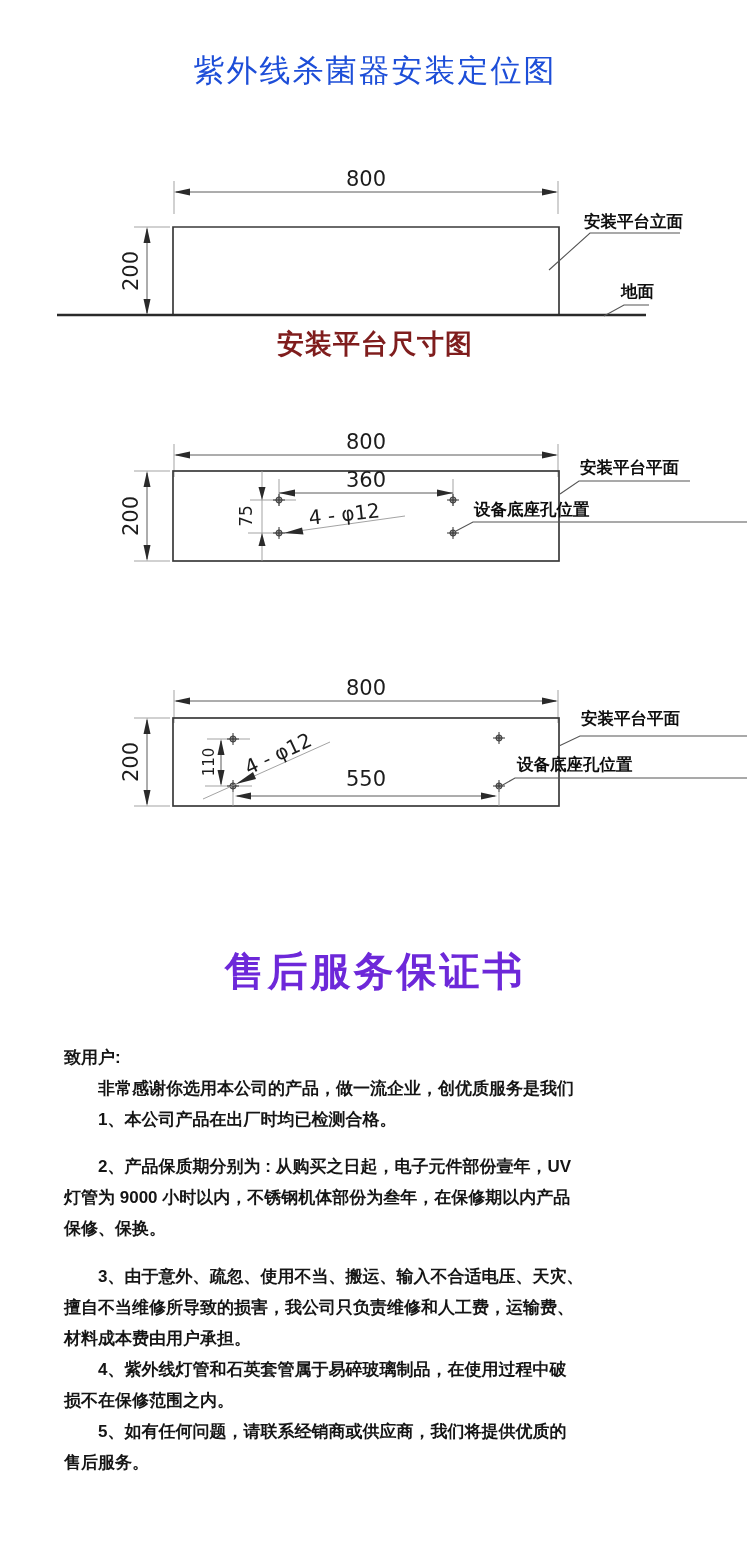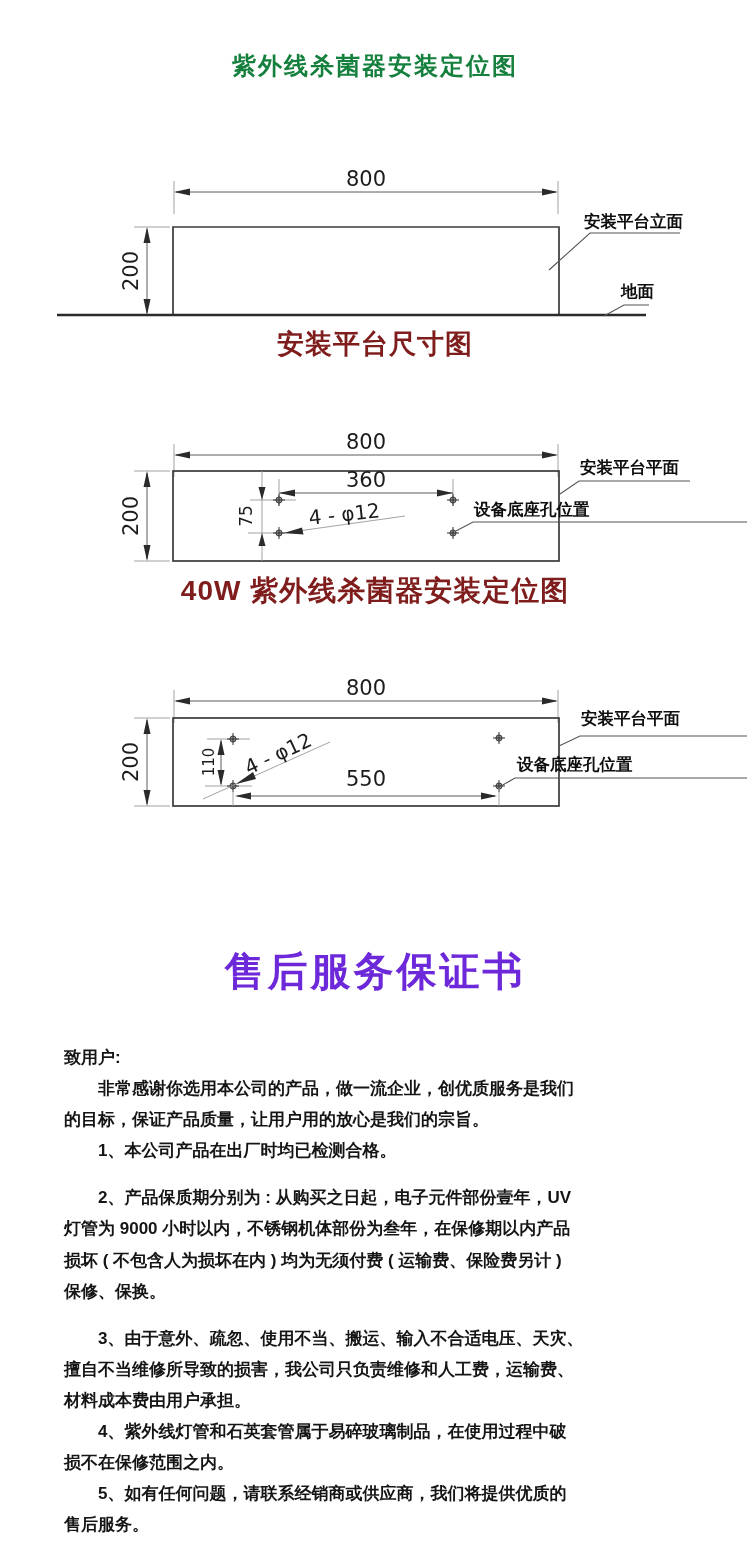--- a/index.html
+++ b/index.html
@@ -4,21 +4,21 @@
 <style>
   html,body{margin:0;padding:0;background:#e9e9e9;}
   .page{
     position:relative;width:750px;height:1542px;margin:0 auto;
     background:#ffffff;overflow:hidden;
     font-family:"Liberation Sans","DejaVu Sans",sans-serif;
     color:#111;
   }
   .abs{position:absolute;}
   .center{left:0;width:750px;text-align:center;}
-  .main-title{top:50px;font-size:24px;font-weight:700;letter-spacing:2px;color:#15803d;}
+  .main-title{top:50px;font-size:31px;font-weight:400;letter-spacing:2px;color:#1d4ed8;}
   .caption{font-size:27px;font-weight:600;color:#7f1d1d;letter-spacing:1px;}
   .cap1{top:326px;}
   .cap2{top:572px;font-size:28px;}
   .cap3{top:816px;font-size:28px;}
   .warranty-title{top:944px;font-size:40px;font-weight:700;letter-spacing:3px;color:#6d28d9;}
   .bodytext{
     left:64px;top:1042px;width:670px;
     font-size:17px;line-height:31.1px;font-weight:600;color:#151515;
   }
   .bodytext .tline{white-space:nowrap;}
@@ -177,32 +177,29 @@
 
       <path class="leader" d="M559,746 L580,736 H747"></path>
       <text class="lbl" x="581" y="724">安装平台平面</text>
 
       <path class="leader" d="M501,786 L515,778 H747"></path>
       <text class="lbl" x="517" y="770">设备底座孔位置</text>
     </g>
   </svg>
 
   <div class="abs center caption cap1">安装平台尺寸图</div>
-  <div class="abs center caption cap2">40W 紫外线杀菌器安装定位图</div>
 
   <div class="abs center warranty-title">售后服务保证书</div>
 
   <div class="abs bodytext">
     <div class="tline">致用户:</div>
     <div class="tline">　　非常感谢你选用本公司的产品，做一流企业，创优质服务是我们</div>
-    <div class="tline">的目标，保证产品质量，让用户用的放心是我们的宗旨。</div>
     <div class="tline">　　1、本公司产品在出厂时均已检测合格。</div>
     <div class="tline gap">　　2、产品保质期分别为 : 从购买之日起，电子元件部份壹年，UV</div>
     <div class="tline">灯管为 9000 小时以内，不锈钢机体部份为叁年，在保修期以内产品</div>
-    <div class="tline">损坏 ( 不包含人为损坏在内 ) 均为无须付费 ( 运输费、保险费另计 )</div>
     <div class="tline">保修、保换。</div>
     <div class="tline gap">　　3、由于意外、疏忽、使用不当、搬运、输入不合适电压、天灾、</div>
     <div class="tline">擅自不当维修所导致的损害，我公司只负责维修和人工费，运输费、</div>
     <div class="tline">材料成本费由用户承担。</div>
     <div class="tline">　　4、紫外线灯管和石英套管属于易碎玻璃制品，在使用过程中破</div>
     <div class="tline">损不在保修范围之内。</div>
     <div class="tline">　　5、如有任何问题，请联系经销商或供应商，我们将提供优质的</div>
     <div class="tline">售后服务。</div>
   </div>
 

